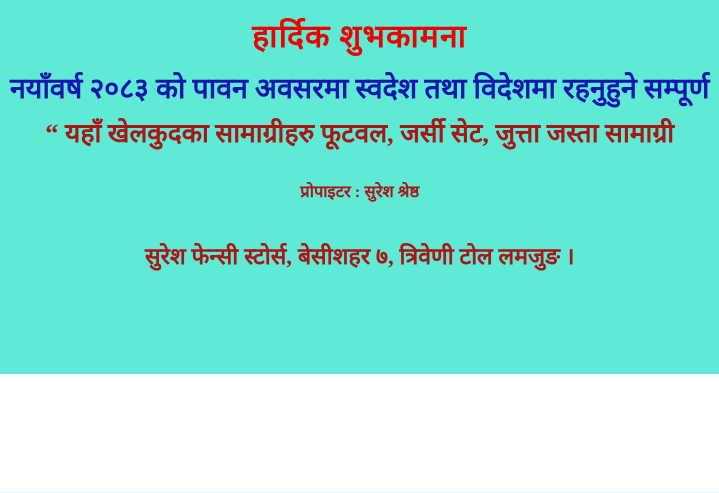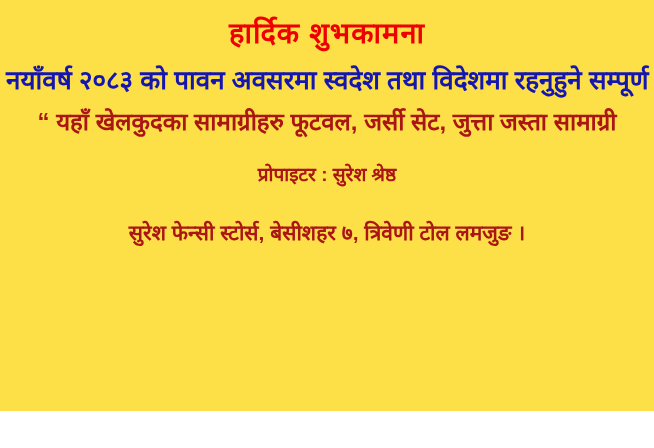--- a/index.html
+++ b/index.html
@@ -3,24 +3,24 @@
 <meta charset="utf-8">
 <style>
   html, body {
     margin: 0;
     padding: 0;
     background: #ffffff;
   }
   .page {
     position: relative;
     width: 654px;
-    height: 411px;
-    background: #fde047;
+    height: 340px;
+    background: #5eead4;
     overflow: hidden;
-    font-family: Liberation Sans, sans-serif;
+    font-family: Liberation Serif, serif;
     font-weight: bold;
     box-sizing: border-box;
     padding-top: 12px;
   }
   .title {
     color: var(--title-red, #ee0000);
     font-size: 29px;
     text-align: center;
     margin: 0 0 8px 0;
     letter-spacing: 1px;
@@ -45,21 +45,21 @@
   .darkred {
     color: var(--quote-red, #aa1616);
     font-size: 24px;
   }
   .advert .line {
     height: 40px;
     line-height: 40px;
   }
   .proprietor {
     margin-top: 18px;
-    font-size: 19px;
+    font-size: 15px;
     height: 30px;
     line-height: 30px;
   }
   .store {
     margin-top: 26px;
     font-size: 21px;
     height: 34px;
     line-height: 34px;
   }
 </style>

